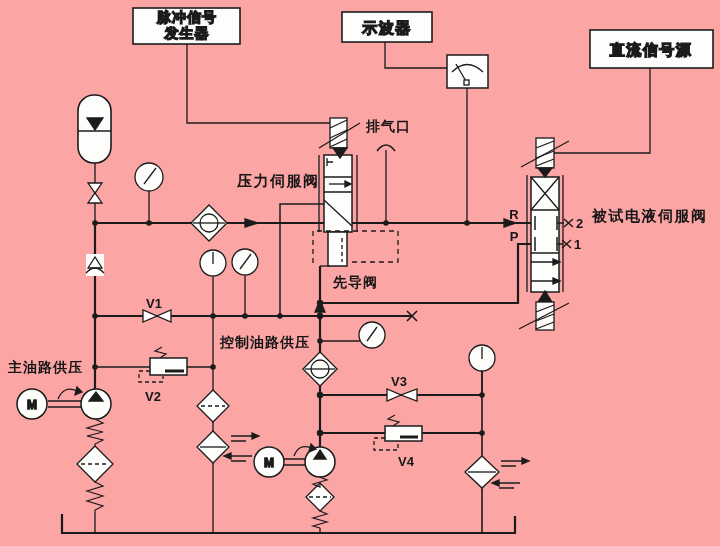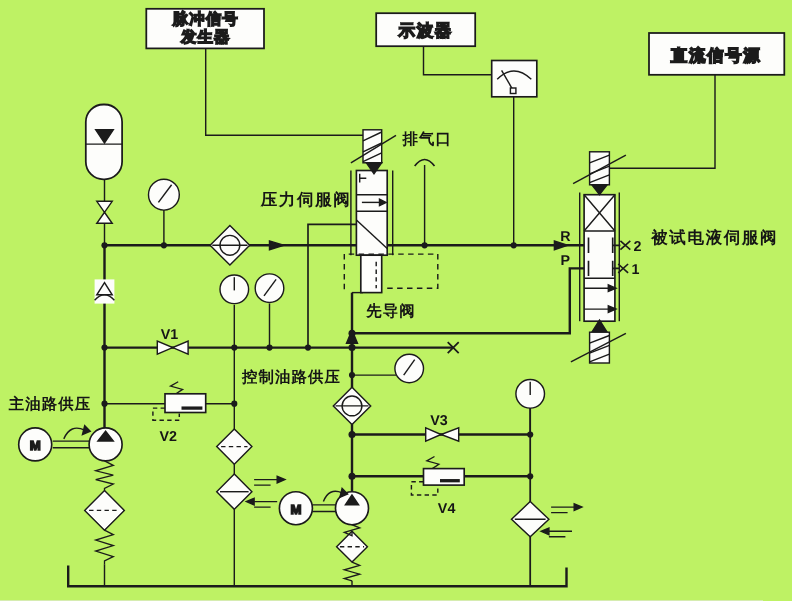--- a/index.html
+++ b/index.html
@@ -1,16 +1,16 @@
 <!DOCTYPE html>
 <html><head>
 <meta charset="utf-8">
 <style>
   html,body{margin:0;padding:0;background:#e8e8e8;}
-  .page{position:relative;width:720px;height:546px;background:#bef264;overflow:hidden;
+  .page{position:relative;width:720px;height:546px;background:#fca5a5;overflow:hidden;
         font-family:"Liberation Sans","DejaVu Sans",sans-serif;}
   svg{position:absolute;left:0;top:0;}
   svg text{fill:#151515;font-family:"Liberation Sans","DejaVu Sans",sans-serif;font-weight:bold;}
   .lbl{font-size:14px;letter-spacing:1px;}
   .lbl-big{font-size:15px;letter-spacing:1.5px;}
   .vtag{font-size:13px;letter-spacing:0;}
   .ptag{font-size:13px;}
   .mtag{font-size:12px;}
 </style>
 </head>

